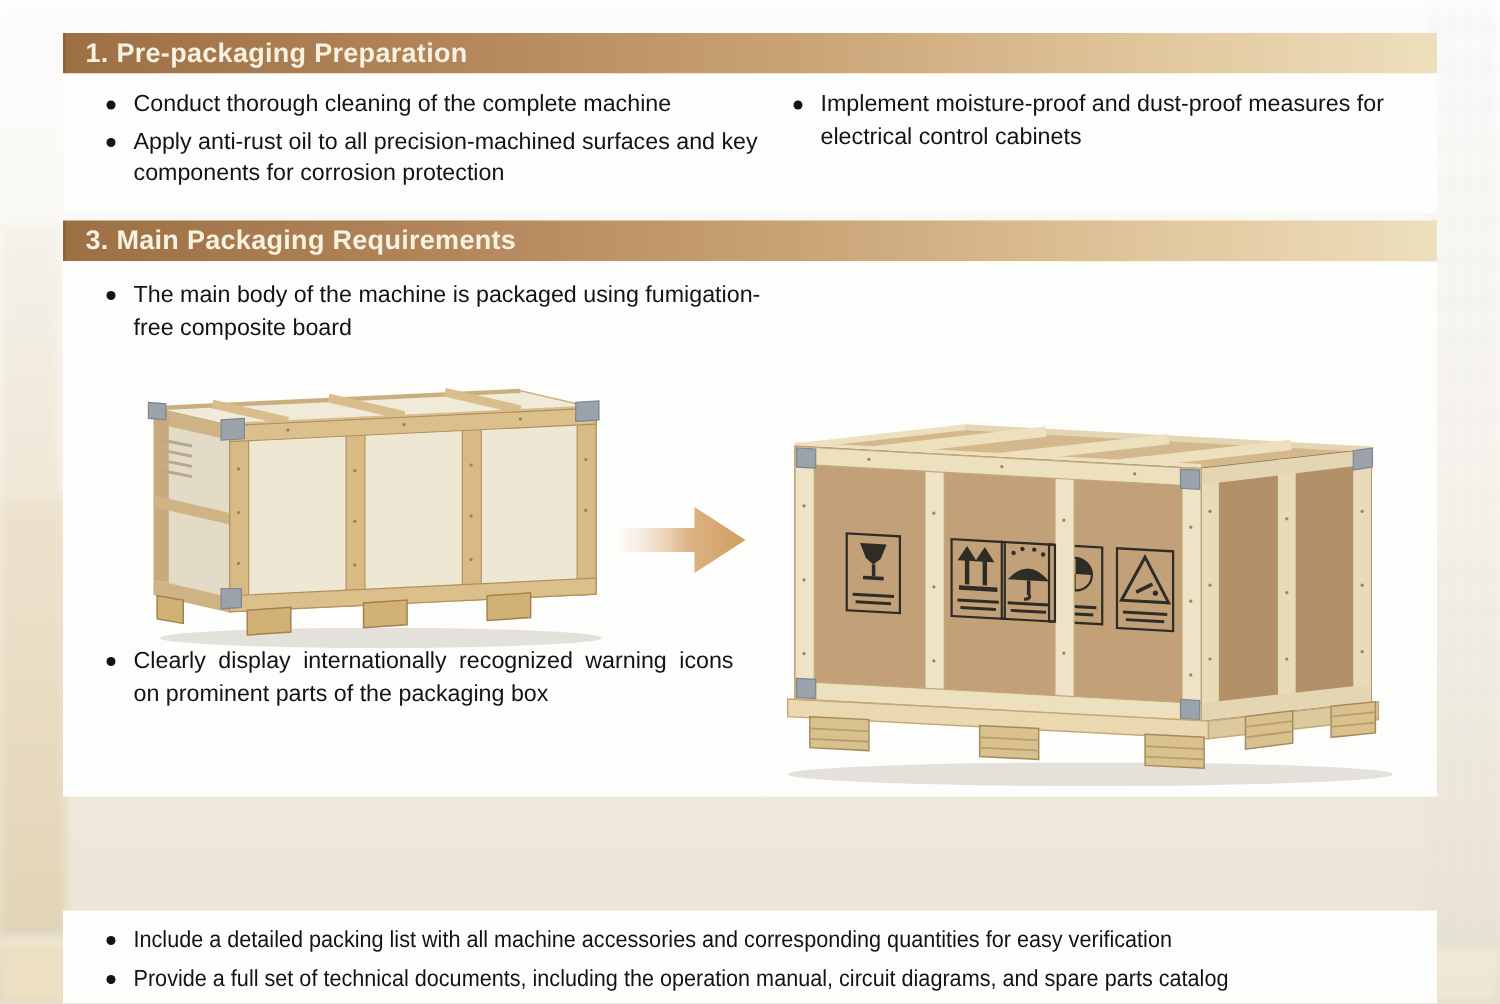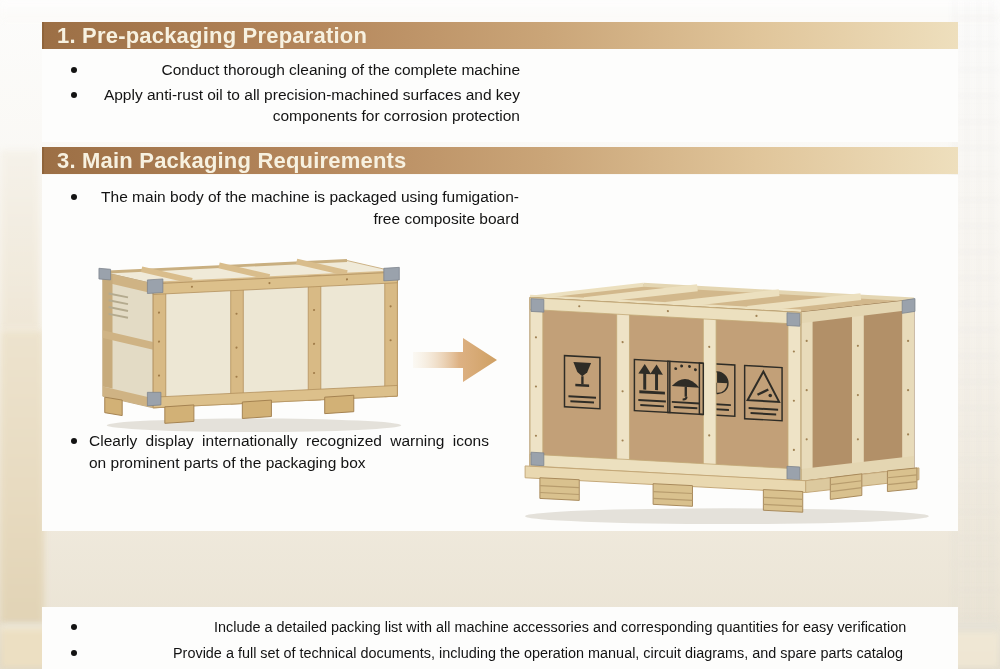--- a/index.html
+++ b/index.html
@@ -26,33 +26,33 @@
   .bg-crate-c{left:428px;bottom:0;width:138px;height:44px;
     background:repeating-linear-gradient(100deg,#e9dcbc 0 9px,#f2e9d2 9px 14px);}
   .bg-crate-d{right:0;bottom:0;width:130px;height:38px;background:#f2e9d5;opacity:.9;}
   .bg-topline{left:0;top:0;width:100%;height:20px;
     background:linear-gradient(180deg,#ffffff,#fbfaf7);opacity:.9;}
 
   
   .sec-hdr{
     position:absolute;left:42px;width:916px;height:27px;box-sizing:border-box;
     background:linear-gradient(90deg,#9c6f45 0%,#b3855a 28%,#caa578 55%,#e0c59a 78%,#eedfbd 100%);
-    color:#f7f1e0;font-size:22px;font-weight:bold;line-height:27px;
+    color:#f7f1e0;font-size:18px;font-weight:bold;line-height:27px;
     padding-left:15px;letter-spacing:.2px;
     box-shadow:inset 2px 0 0 rgba(120,80,40,.35);
   }
   .hdr1{top:22px}.hdr2{top:147px}.hdr3{top:536px}
   .panel{position:absolute;left:42px;width:916px;background:#fdfdfc;box-sizing:border-box;}
   .panel1{top:49px;height:93px;display:flex;padding-top:10px;}
   .panel2{top:175px;height:356px;}
   .panel3{top:563px;height:63px;padding:9px 0 0 0;margin-top:44px;}
 
   
   .b{position:relative;padding-left:27px;color:#131313;
-     font-size:15.5px;line-height:21.5px;margin-bottom:3px;text-align:right;}
+     font-size:15.5px;line-height:21.5px;margin-bottom:3px;}
   .b::before{content:"";position:absolute;left:9px;top:8px;width:6px;height:6px;
      border-radius:50%;background:#131313;}
   .just{text-align:justify;}
   .col-l{width:478px;padding-left:20px;box-sizing:border-box;}
   .col-r{width:438px;box-sizing:border-box;}
   .col-r .b{width:425px;}
   .s2-lt{position:absolute;left:20px;top:11px;width:430px;}
   .s2-lb{position:absolute;left:20px;top:255px;width:400px;}
   .s2-r{position:absolute;left:478px;top:9px;width:427px;}
   .panel3 .b{margin-left:20px;margin-bottom:4px;font-size:15.5px;}
@@ -80,20 +80,21 @@
 
   <div class="sec-hdr hdr1">
     <span>1. Pre-packaging Preparation</span>
   </div>
   <div class="panel panel1">
     <div class="col-l">
       <div class="b"><span>Conduct thorough cleaning of the complete machine</span></div>
       <div class="b"><span>Apply anti-rust oil to all precision-machined surfaces and key components for corrosion protection</span></div>
     </div>
     <div class="col-r">
+      <div class="b"><span>Implement moisture-proof and dust-proof measures for electrical control cabinets</span></div>
     </div>
   </div>
 
   <div class="sec-hdr hdr2">
     <span>3. Main Packaging Requirements</span>
   </div>
   <div class="panel panel2">
 
     <div class="b s2-lt"><span>The main body of the machine is packaged using fumigation-free composite board</span></div>
     <div class="b s2-lb just"><span>Clearly display internationally recognized warning icons on prominent parts of the packaging box</span></div>

